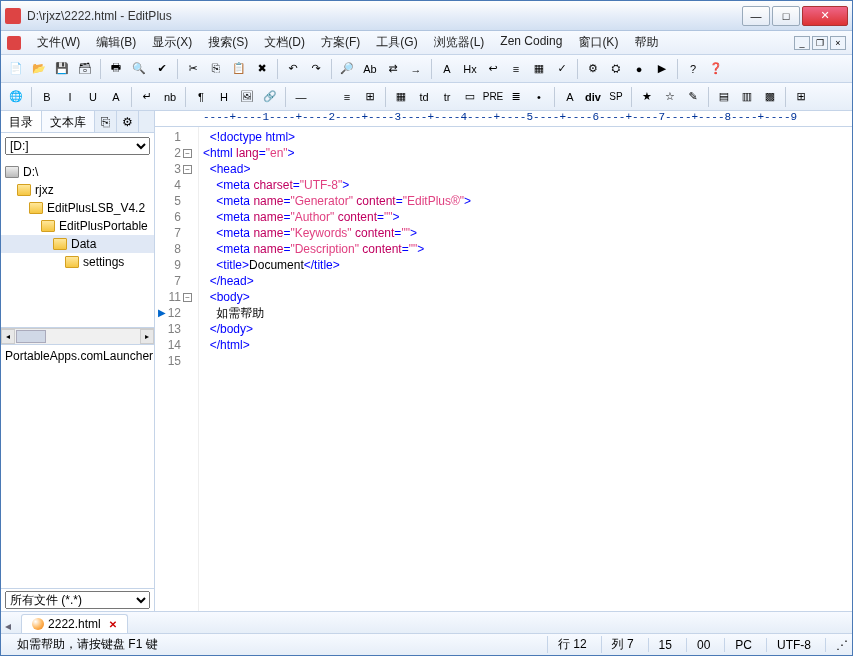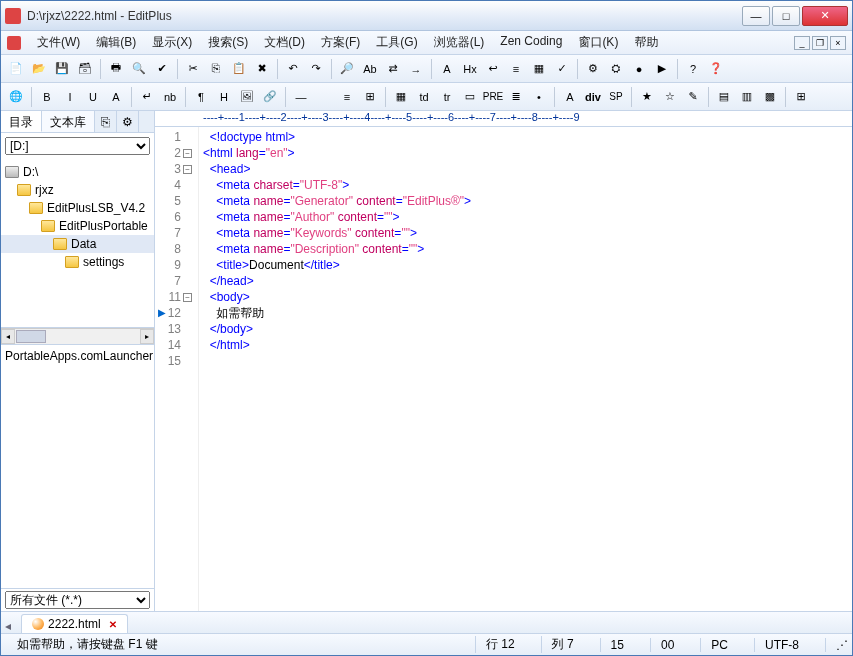--- a/index.html
+++ b/index.html
@@ -44,41 +44,41 @@
 .tree-item.selected { background: #e0e8f5; }
 .side-scroll { height: 16px; background:#f0f0f0; border-top:1px solid #ccc; display:flex; }
 .side-scroll .thumb { width:30px; background:#d0d8e6; border:1px solid #aab; margin:1px;}
 .side-scroll .arrow { width:14px; background:#e8e8e8; border:1px solid #ccc; display:flex;align-items:center;justify-content:center;font-size:8px;}
 .filter-row { padding: 2px 4px; border-top:1px solid #c5d4e8;margin-top:44px;}
 .filter-row select { width: 100%; font-size: 12px; }
 .file-list { height: 200px; overflow:auto; padding:4px; background:#fff; border-top:1px solid #c5d4e8; }
 
 
 .editor-wrap { flex:1; display:flex; flex-direction:column; min-width:0; }
-.ruler { height: 16px; background: #fff; border-bottom: 1px solid #c5d4e8; overflow:hidden; font-family: Liberation Sans, sans-serif; font-size:11px; color:#003399; white-space:pre; padding-left:48px; }
+.ruler { height: 16px; background: #fff; border-bottom: 1px solid #c5d4e8; overflow:hidden; font-family: Liberation Mono, monospace; font-size:11px; color:#003399; white-space:pre; padding-left:48px; }
 .editor { flex:1; display:flex; background:#fff; overflow:auto; }
 .gutter { width: 44px; background:#fff; text-align:right; padding: 2px 6px 2px 2px; border-right:1px solid #eee; font-family:"Courier New",monospace; font-size:13px; color:#808080; }
 .gutter .ln { height:16px; line-height:16px; display:flex; justify-content:flex-end; align-items:center; gap:2px;}
 .fold { width:9px; height:9px; border:1px solid #888; font-size:8px; line-height:7px; text-align:center; color:#555; background:#fff; }
 .code { flex:1; padding: 2px 4px; font-family:"Courier New",monospace; font-size:13px; line-height:16px; }
 .code .line { height:16px; white-space:pre; }
 .arrow-current { color:#0066cc; font-size:10px; }
 .t-blue { color:#0000ff; }
 .t-red { color:#c00060; }
 .t-pink { color:#e04080; }
 .t-black { color:#000; }
 
 
 .doctabs { height: 22px; background: linear-gradient(#f7faff,#e6eef8); display:flex; align-items:flex-end; padding:0 4px; border-top:1px solid #c5d4e8; }
 .doctab { padding: 2px 10px; background:#fff; border:1px solid #c5d4e8; border-bottom:none; border-radius:3px 3px 0 0; display:flex; align-items:center; gap:4px; margin-left:10px;}
 .doctab .dot { width:12px; height:12px; background:radial-gradient(circle at 30% 30%, #fff, #fb6, #e70); border-radius:50%; }
 .doctab .x { color:#c00; font-weight:bold; font-size:10px; margin-left:4px; }
 
 
-.statusbar { height: 22px; background: linear-gradient(#f7faff,#e6eef8); display:flex; align-items:center; padding:0 6px; border-top:1px solid #c5d4e8; gap: 16px; }
+.statusbar { height: 22px; background: linear-gradient(#f7faff,#e6eef8); display:flex; align-items:center; padding:0 6px; border-top:1px solid #c5d4e8; gap: 4px; }
 .status-cell { padding: 0 10px; border-left:1px solid #c5d4e8; }
 .status-cell:first-child { border-left:none; flex:1; }
 </style>
 </head>
 <body>
 
 <div class="window">
 
   <div class="titlebar">
     <div class="titlebar-icon"></div>

